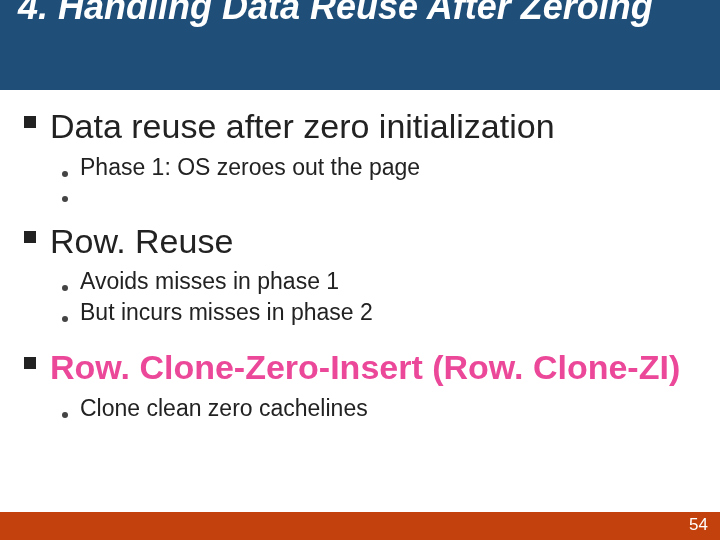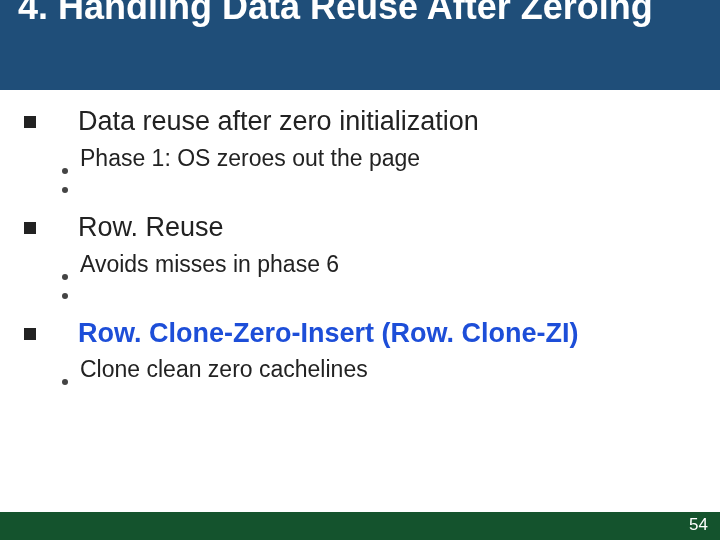--- a/index.html
+++ b/index.html
@@ -15,20 +15,21 @@
   }
   .title-bar {
     background: #1f4e79;
     color: #ffffff;
     position: absolute;
     top: 0;
     left: 0;
     right: 0;
     height: 90px;
     overflow: visible;
+    font-style: italic;
   }
   .title-text {
     position: absolute;
     left: 18px;
     top: -14px;
     right: 30px;
     font-weight: 700;
     font-size: 36px;
     line-height: 1.15;
     color: #ffffff;
@@ -41,62 +42,61 @@
     bottom: 32px;
     padding: 0 24px;
   }
   .section {
     margin-top: 10px;
     margin-bottom: 18px;
   }
   .h1 {
     display: flex;
     align-items: flex-start;
-    font-size: 27px;
+    font-size: 34px;
     line-height: 1.25;
     margin-bottom: 4px;
     font-weight: 400;
-    gap: 28px;
   }
   .h1 .bullet {
     width: 12px;
     height: 12px;
     background: #222;
     margin-top: 11px;
     margin-right: 14px;
     flex: 0 0 auto;
   }
   .h1.accent .txt {
-    color: #1d4ed8;
+    color: #ec4899;
     font-weight: 700;
   }
   .sub {
     display: flex;
-    align-items: flex-end;
+    align-items: center;
     font-size: 23px;
     line-height: 1.35;
     margin-left: 38px;
     font-weight: 400;
   }
   .sub .dot {
     width: 6px;
     height: 6px;
     border-radius: 50%;
     background: #444;
     margin-top: 13px;
     margin-right: 12px;
     flex: 0 0 auto;
   }
   .footer-bar {
     position: absolute;
     bottom: 0;
     left: 0;
     right: 0;
     height: 28px;
-    background: #14532d;
+    background: #c2410c;
   }
   .page-num {
     position: absolute;
     right: 12px;
     top: 3px;
     color: #ffffff;
     font-size: 17px;
   }
 </style>
 </head>
@@ -122,24 +122,25 @@
     </div>
   </div>
 
   <div class="section">
     <div class="h1">
       <span class="bullet"></span>
       <span class="txt">Row. Reuse</span>
     </div>
     <div class="sub">
       <span class="dot"></span>
-      <span>Avoids misses in phase 6</span>
+      <span>Avoids misses in phase 1</span>
     </div>
     <div class="sub">
       <span class="dot"></span>
+      <span>But incurs misses in phase 2</span>
     </div>
   </div>
 
   <div class="section">
     <div class="h1 accent">
       <span class="bullet"></span>
       <span class="txt">Row. Clone-Zero-Insert (Row. Clone-ZI)</span>
     </div>
     <div class="sub">
       <span class="dot"></span>

